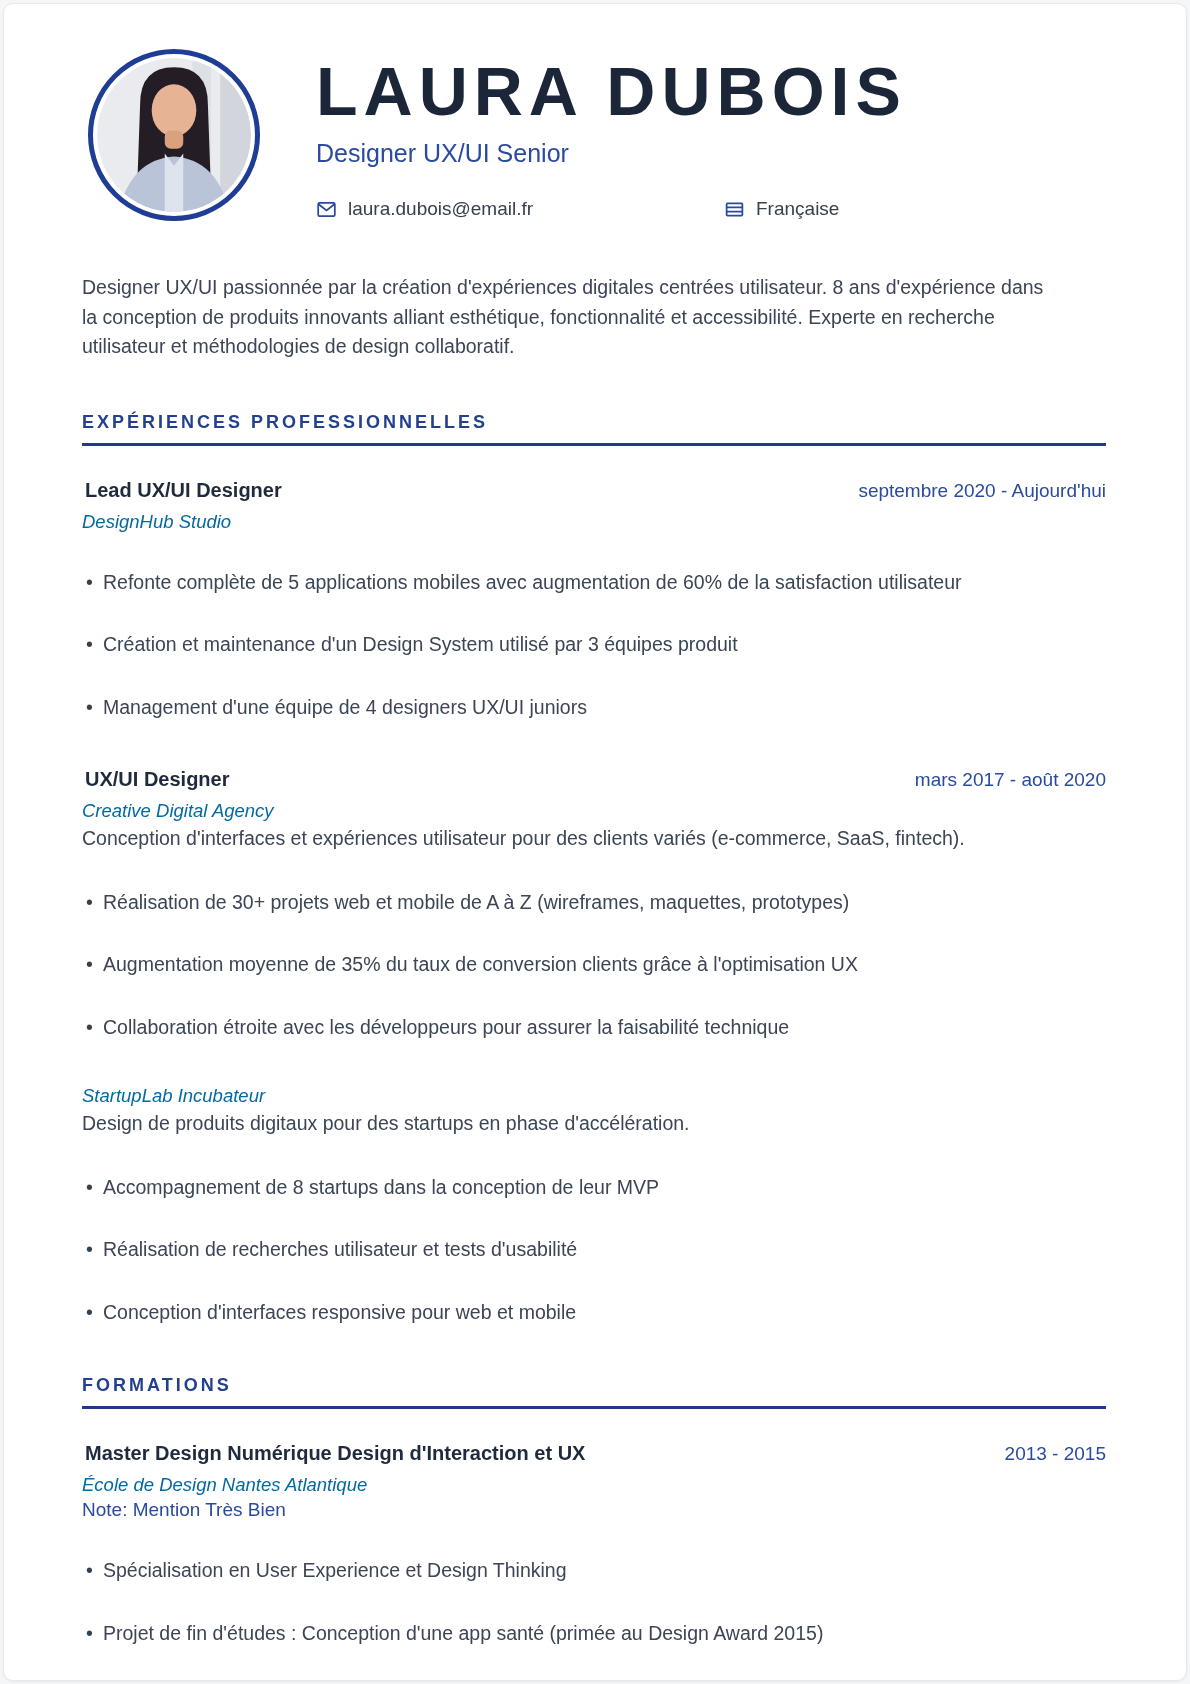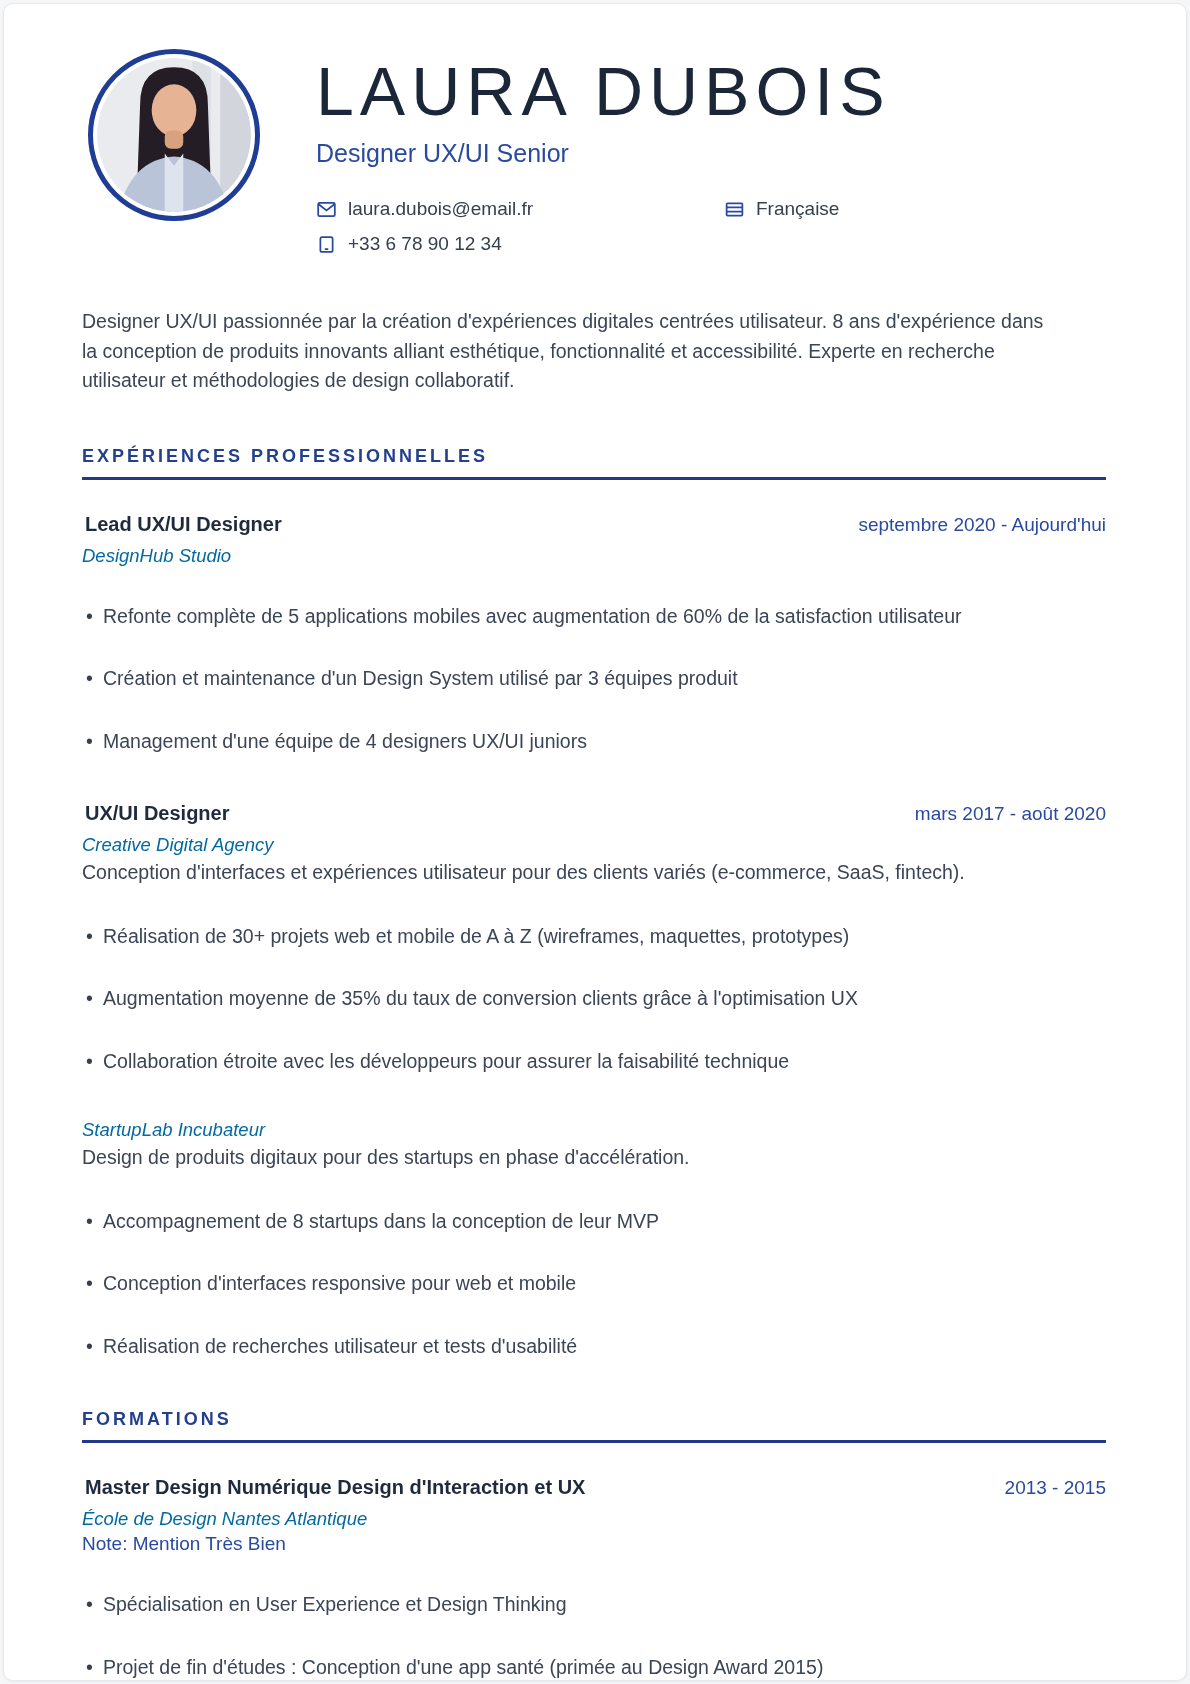--- a/index.html
+++ b/index.html
@@ -39,21 +39,21 @@
     background:#ffffff;
     padding:4px;
     margin-left:6px;
   }
   .photo-ring svg{display:block;width:154px;height:154px;border-radius:50%;}
   .header-main{margin-left:56px;padding-top:8px;flex:1;}
   .person-name{
     margin:0;
     font-size:68px;
     line-height:1;
-    font-weight:400;
+    font-weight:700;
     letter-spacing:6px;
     color:var(--name-dark);
     white-space:nowrap;
   }
   .person-title{
     margin-top:14px;
     font-size:25px;
     color:var(--accent);
     font-weight:500;
   }
@@ -182,27 +182,20 @@
           <span>laura.dubois@email.fr</span>
         </div>
         <div class="contact-item">
           <svg width="21" height="21" viewBox="0 0 24 24" fill="none" stroke="#2a4a9f" stroke-width="2">
             <rect x="3" y="5" width="18" height="14" rx="1"></rect>
             <line x1="3" y1="9.7" x2="21" y2="9.7"></line>
             <line x1="3" y1="14.3" x2="21" y2="14.3"></line>
           </svg>
           <span>Française</span>
         </div>
-        <div class="contact-item">
-          <svg width="21" height="21" viewBox="0 0 24 24" fill="none" stroke="#2a4a9f" stroke-width="2">
-            <rect x="5" y="3.5" width="14" height="17" rx="2"></rect>
-            <line x1="10" y1="17.2" x2="14" y2="17.2"></line>
-          </svg>
-          <span>+33 6 78 90 12 34</span>
-        </div>
       </div>
     </div>
   </header>
 
   <p class="summary">Designer UX/UI passionnée par la création d'expériences digitales centrées utilisateur. 8 ans d'expérience dans la conception de produits innovants alliant esthétique, fonctionnalité et accessibilité. Experte en recherche utilisateur et méthodologies de design collaboratif.</p>
 
   <section class="section">
     <h2 class="section-heading">EXPÉRIENCES PROFESSIONNELLES</h2>
     <hr class="section-rule">
 
@@ -233,22 +226,22 @@
           <li>Augmentation moyenne de 35% du taux de conversion clients grâce à l'optimisation UX</li>
           <li>Collaboration étroite avec les développeurs pour assurer la faisabilité technique</li>
         </ul>
       </article>
 
       <article class="entry">
         <div class="entry-org">StartupLab Incubateur</div>
         <div class="entry-desc">Design de produits digitaux pour des startups en phase d'accélération.</div>
         <ul class="bullets">
           <li>Accompagnement de 8 startups dans la conception de leur MVP</li>
+          <li>Réalisation de recherches utilisateur et tests d'usabilité</li>
           <li>Conception d'interfaces responsive pour web et mobile</li>
-          <li>Réalisation de recherches utilisateur et tests d'usabilité</li>
         </ul>
       </article>
 
     </div>
   </section>
 
   <section class="section">
     <h2 class="section-heading">FORMATIONS</h2>
     <hr class="section-rule">
 

